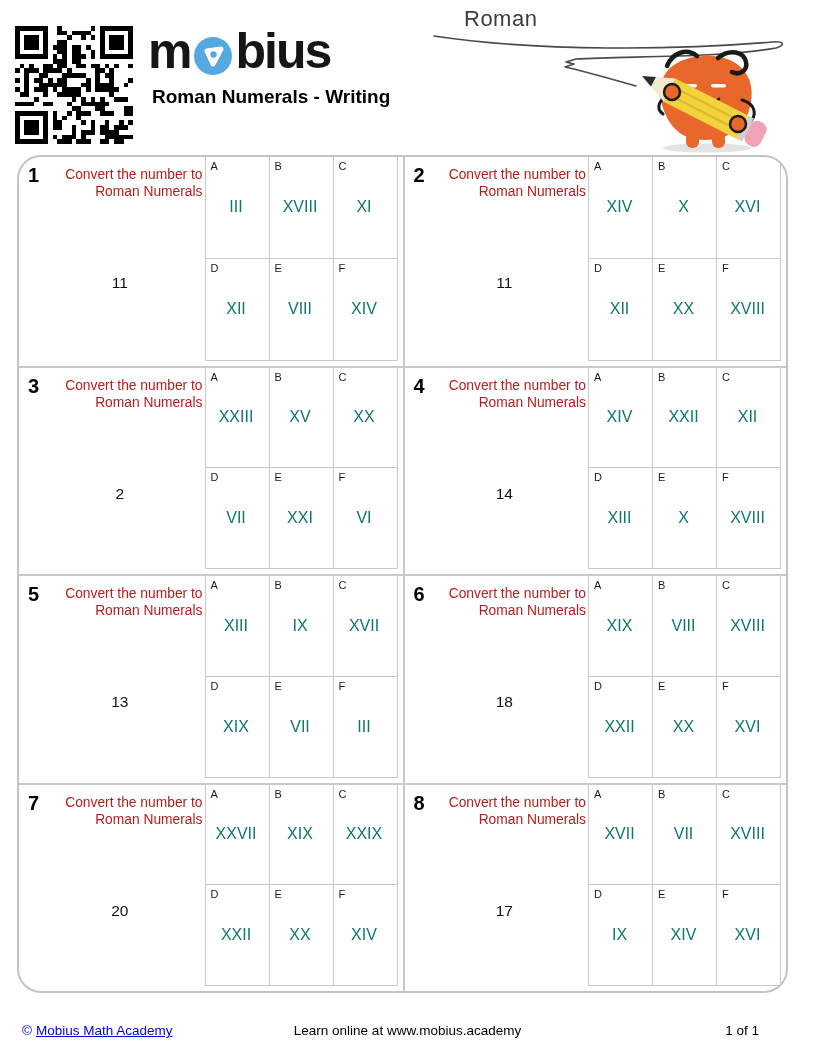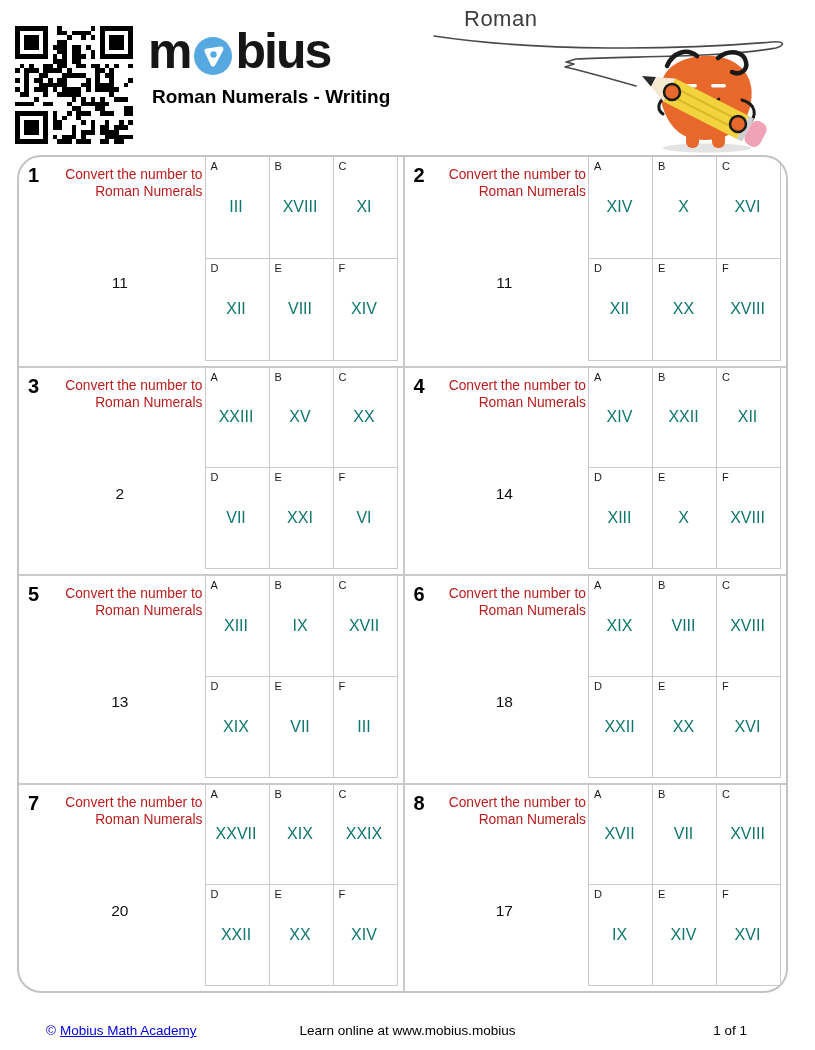--- a/index.html
+++ b/index.html
@@ -44,23 +44,23 @@
     border-left:1.6px solid #c9c9c9; margin:0 5px 5px 0;
   }
   .cell { position:relative; border-right:1.6px solid #c9c9c9; border-bottom:1.6px solid #c9c9c9; }
   .cell-letter { position:absolute; top:3px; left:5px; font-size:11px; color:#1a1a1a; }
   .cell-value  { position:absolute; left:0; right:2px; top:50%; transform:translateY(-50%);
                  text-align:center; font-size:16px; color:#0f766e; }
 
   
   .footer { position:absolute; left:0; right:0; top:1023px; font-size:13.5px; color:#000; }
   .footer-center { text-align:center; }
-  .footer-left { position:absolute; left:22px; top:0; color:#0000dd;margin-left:24px; }
+  .footer-left { position:absolute; left:22px; top:0; color:#0000dd; }
   .footer-link { text-decoration:underline; cursor:pointer; margin-left:4px; }
-  .footer-right { position:absolute; right:68px; top:0; color:#000; }
+  .footer-right { position:absolute; right:56px; top:0; color:#000; }
 </style>
 </head>
 <body>
 
 <div class="sheet">
 
   <div class="qr">
     <svg viewBox="0 0 25 25">
         <rect x="0" y="0" width="7" height="7" fill="#000"></rect>
         <rect x="1" y="1" width="5" height="5" fill="#fff"></rect>
@@ -648,20 +648,20 @@
         </div>
         <div class="cell">
           <span class="cell-letter">F</span>
           <span class="cell-value">XVI</span>
         </div>
       </div>
     </section>
   </div>
 
   <div class="footer">
-    <div class="footer-center">Learn online at www.mobius.mobius</div>
+    <div class="footer-center">Learn online at www.mobius.academy</div>
     <div class="footer-left">
       <span>©</span><span class="footer-link">Mobius Math Academy</span>
     </div>
     <div class="footer-right">1 of 1</div>
   </div>
 
 </div>
 
 </body></html>

